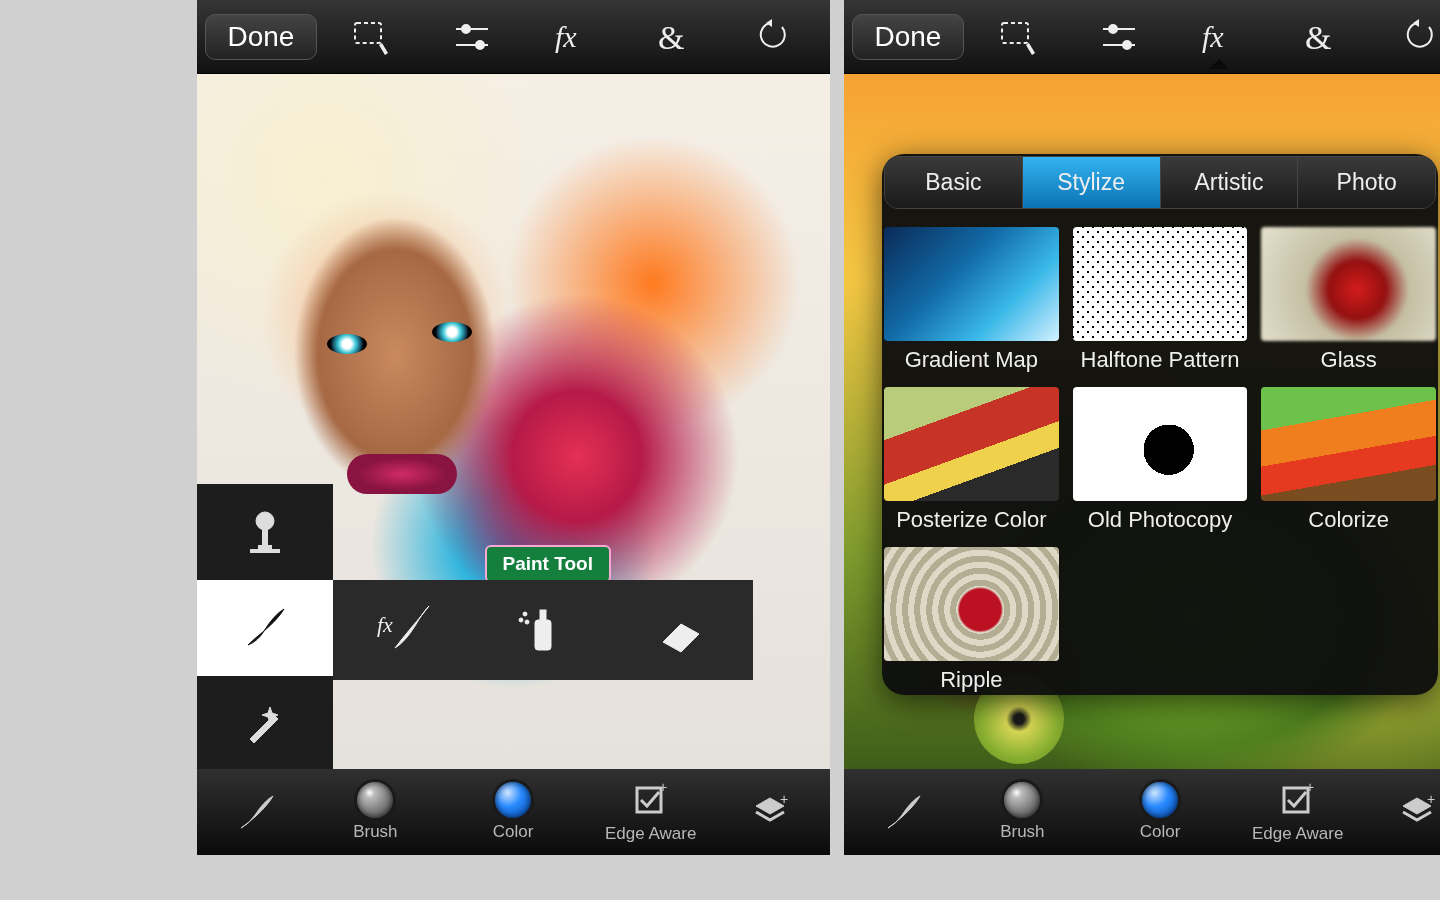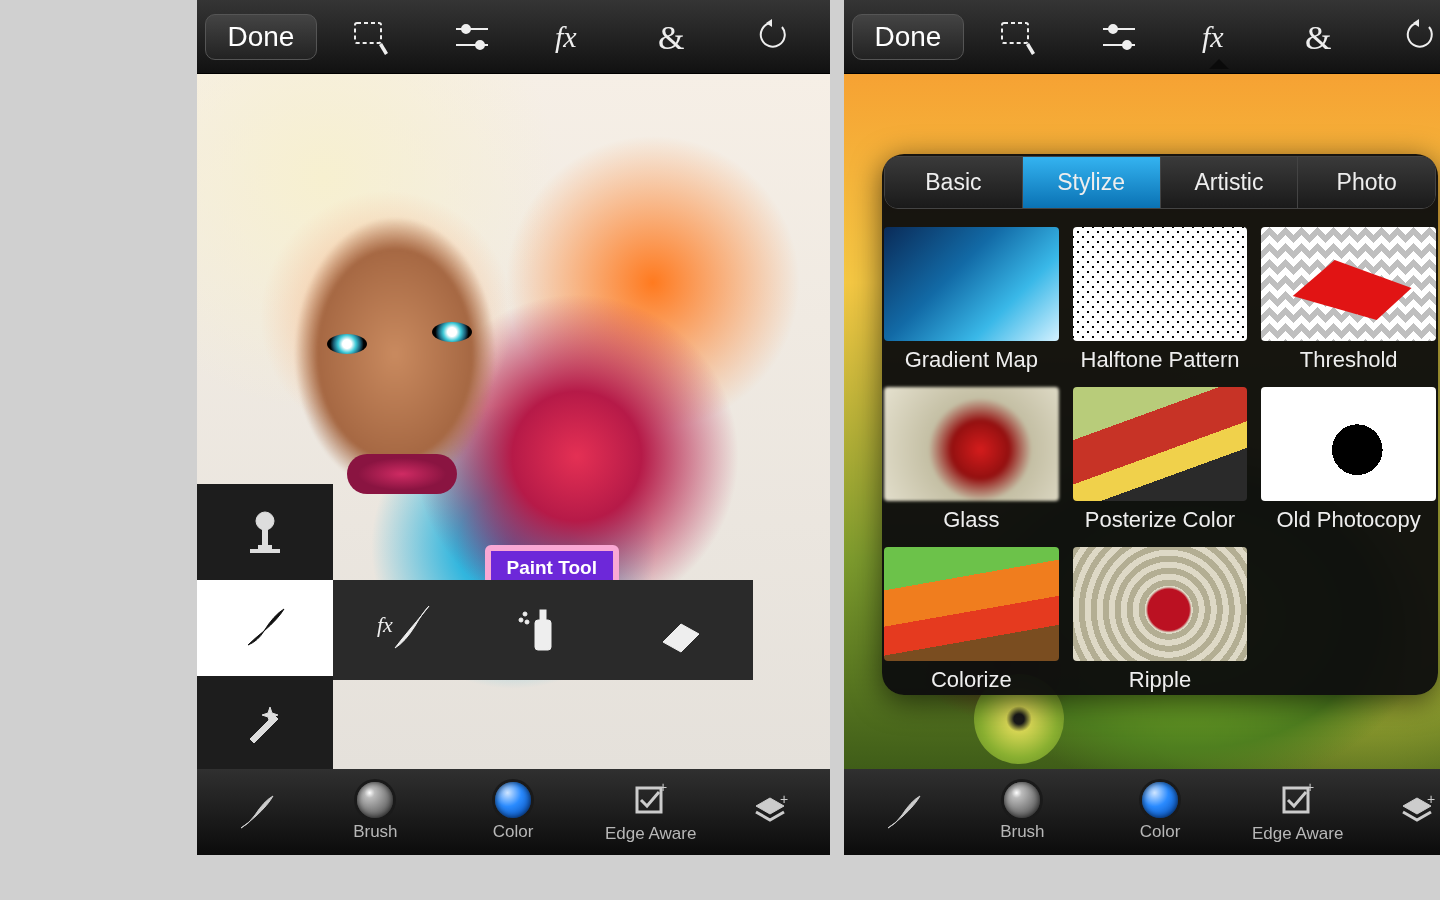--- a/index.html
+++ b/index.html
@@ -136,24 +136,24 @@
 .sub-palette{
   position:absolute; left:136px; top:506px; height:100px; width:420px;
   background:#2a2a2a;
   display:flex;
 }
 .sub-palette .sp{flex:1;display:flex;align-items:center;justify-content:center;cursor:pointer;}
 .sub-palette .sp svg{width:56px;height:56px;stroke:#eee;fill:#eee;}
 
 .tooltip{
   position:absolute; top:471px; left:288px;
-  background:#6d28d9;color:#fff;
+  background:#15803d;color:#fff;
   font-weight:bold;font-size:19px;
   padding:6px 16px;border-radius:6px;
-  border:6px solid #f9a8d4;
+  border:2px solid #f9a8d4;
 }
 
 
 .bottombar{
   height:86px;background:linear-gradient(#303030,#0b0b0b);
   display:flex;align-items:center;padding:0 10px;
 }
 .bb-item{
   flex:1;display:flex;flex-direction:column;align-items:center;gap:4px;
   color:#b7b7b7;font-size:17px;cursor:pointer;
@@ -413,24 +413,20 @@
       <div class="fx-grid" id="fx-grid">
             <div class="fx-cell">
               <div class="fx-thumb th-gradientmap"></div>
               <div class="fx-cap">Gradient Map</div>
             </div>
             <div class="fx-cell">
               <div class="fx-thumb th-halftone"></div>
               <div class="fx-cap">Halftone Pattern</div>
             </div>
             <div class="fx-cell">
-              <div class="fx-thumb th-threshold"></div>
-              <div class="fx-cap">Threshold</div>
-            </div>
-            <div class="fx-cell">
               <div class="fx-thumb th-glass"></div>
               <div class="fx-cap">Glass</div>
             </div>
             <div class="fx-cell">
               <div class="fx-thumb th-posterize"></div>
               <div class="fx-cap">Posterize Color</div>
             </div>
             <div class="fx-cell">
               <div class="fx-thumb th-oldphoto"></div>
               <div class="fx-cap">Old Photocopy</div>

